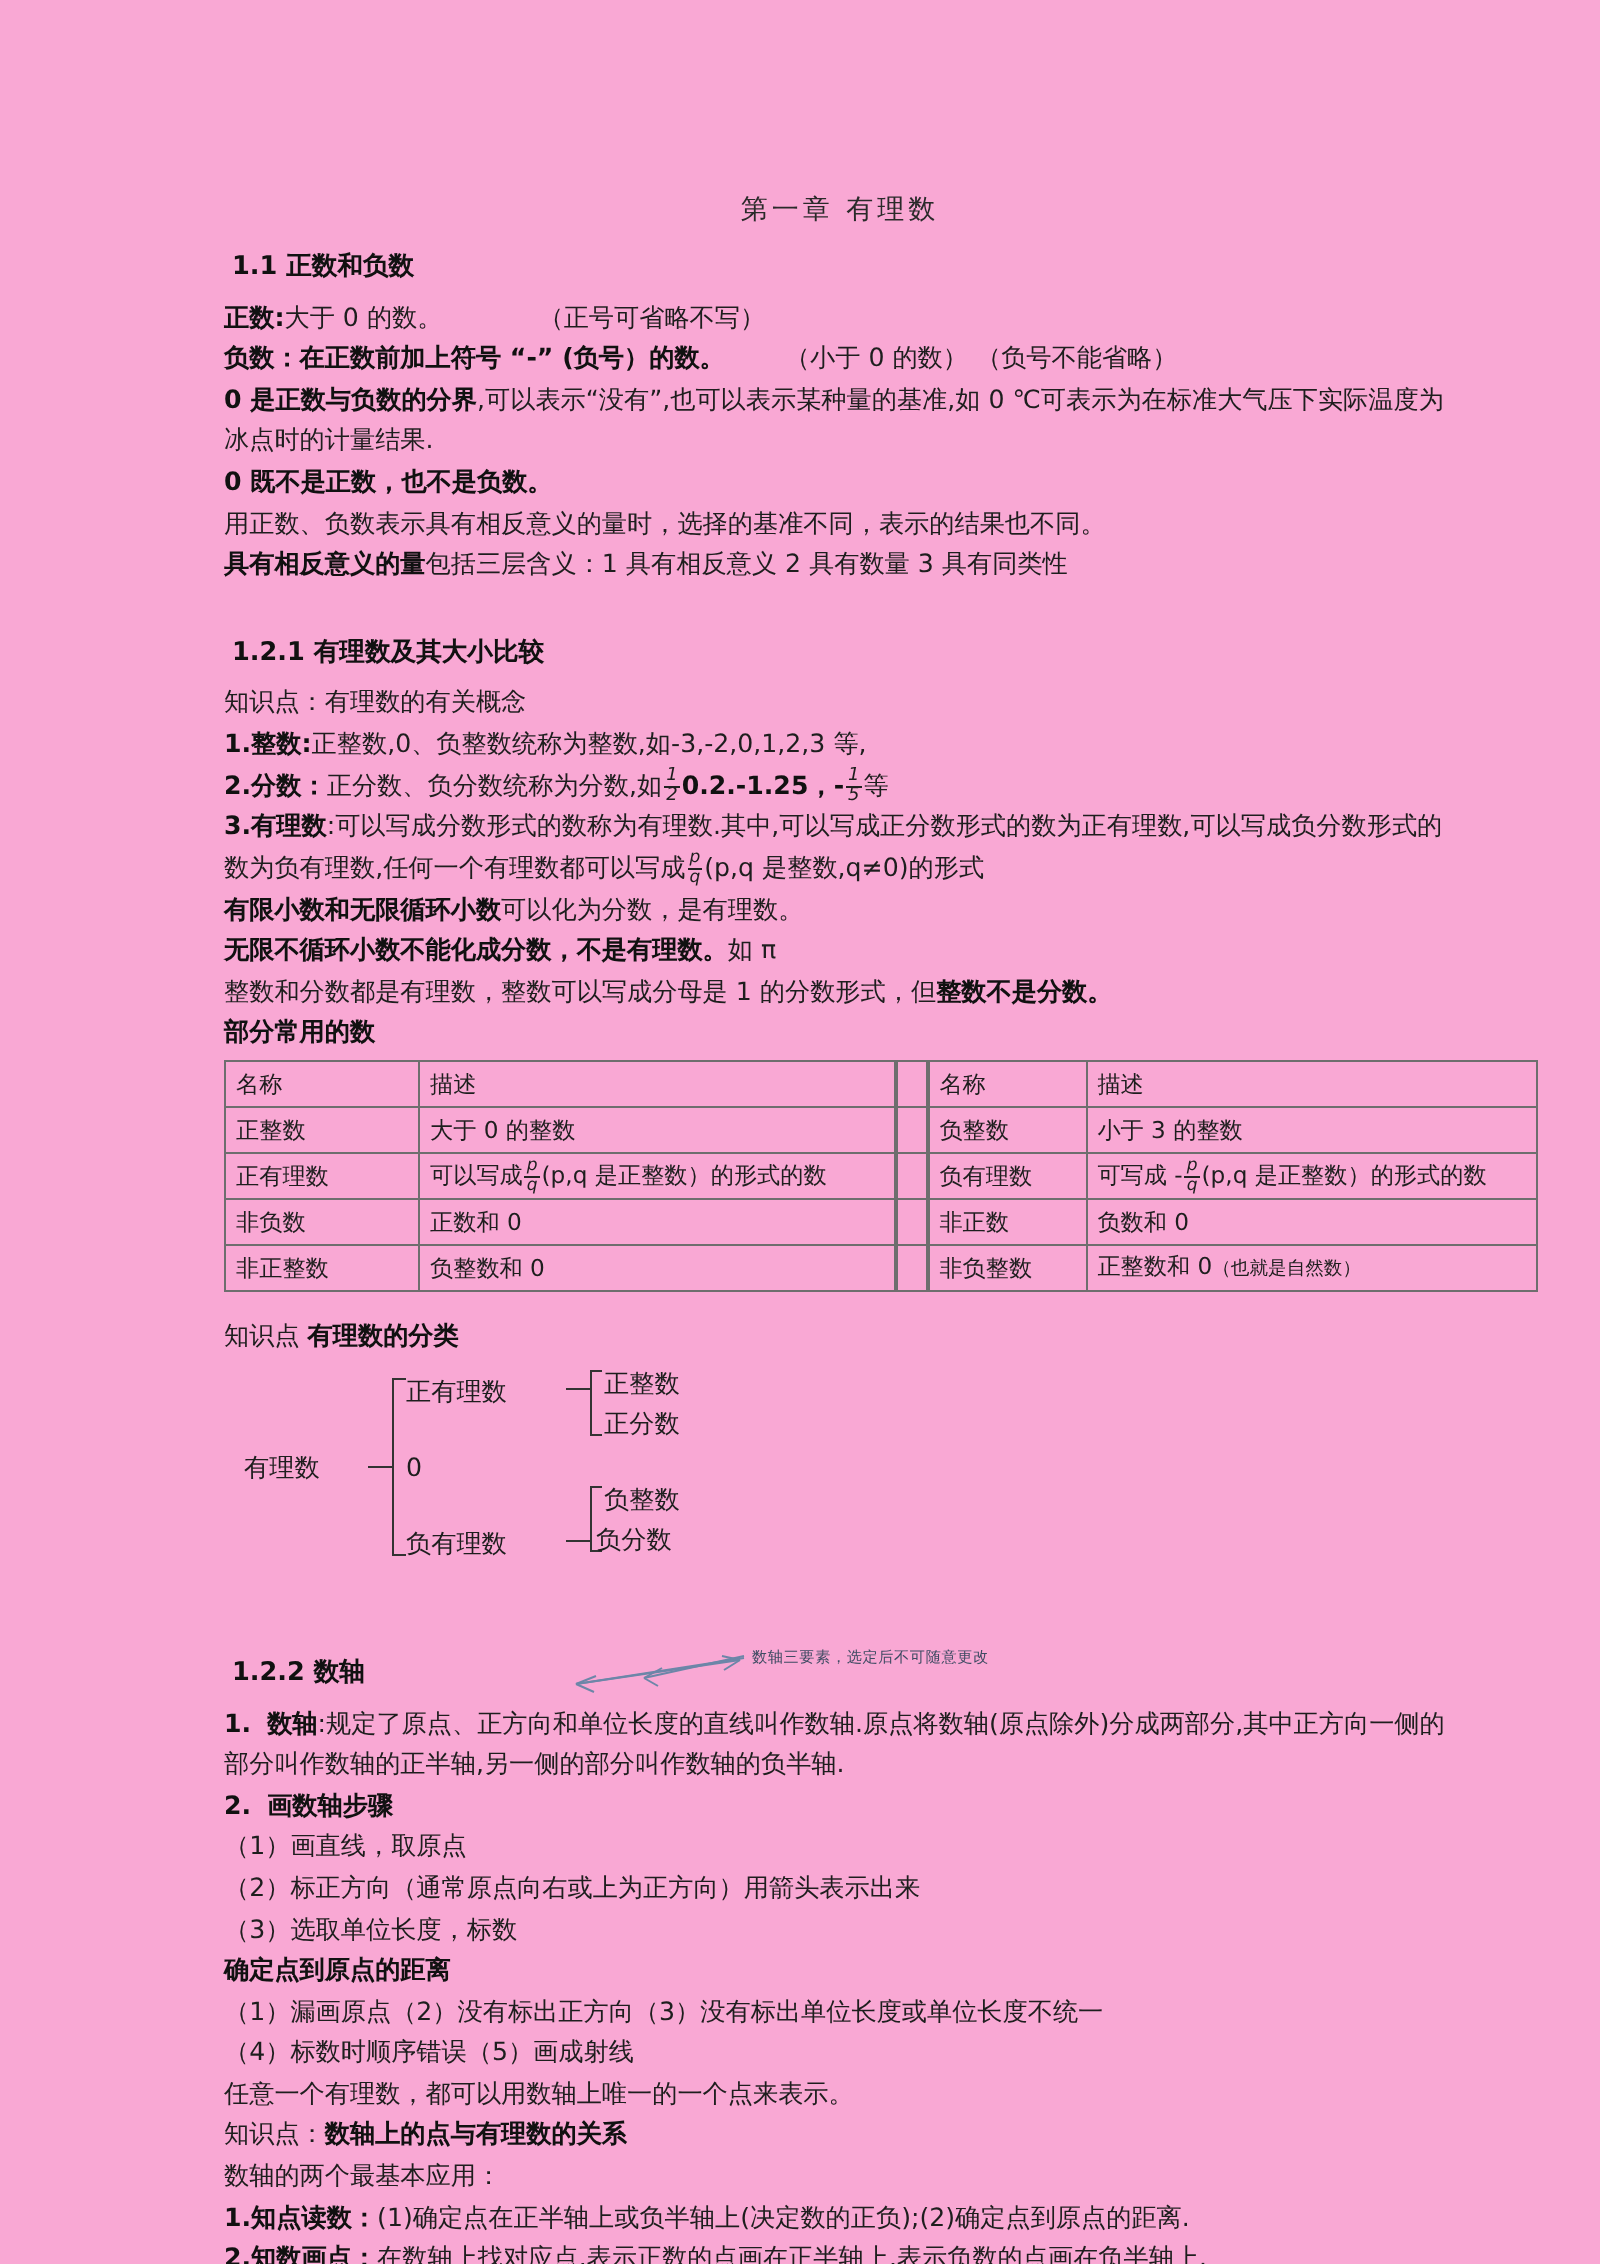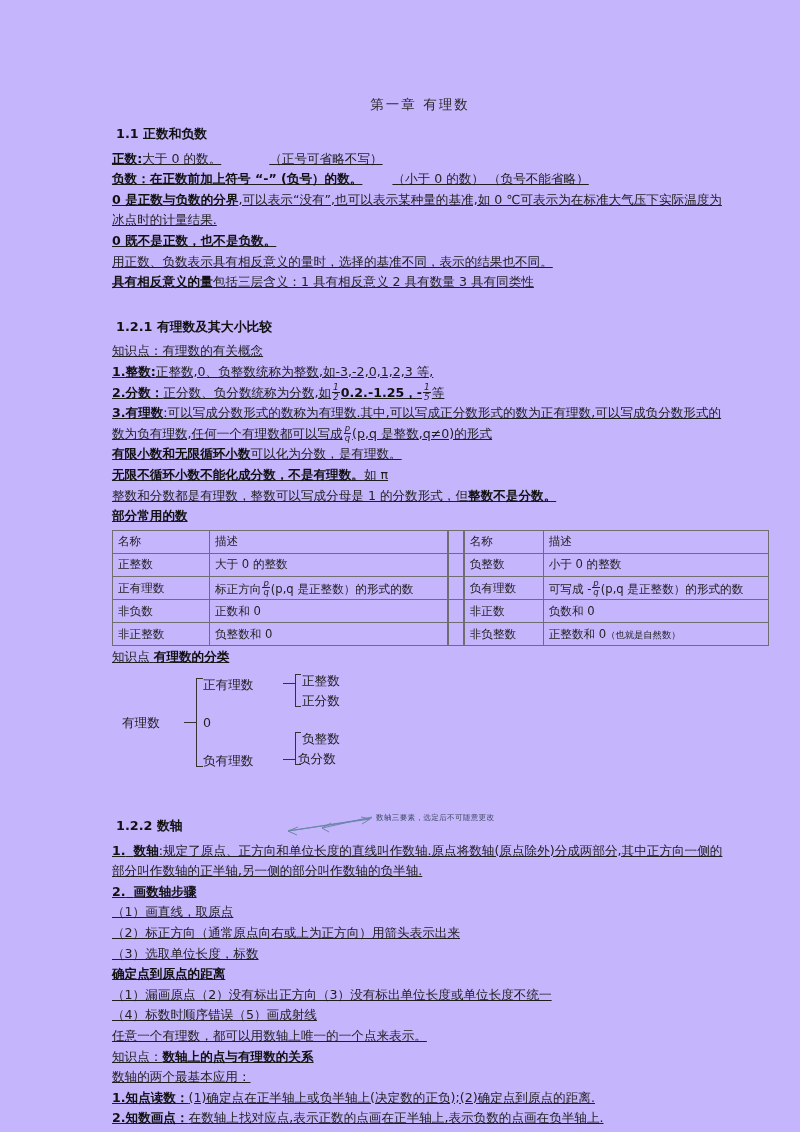--- a/index.html
+++ b/index.html
@@ -12,21 +12,21 @@
     height: 1132px;
     position: relative;
     font-family: "DejaVu Sans", "Liberation Sans", sans-serif;
     color: #1b1b1b;
     overflow: hidden;
   }
   .page {
     position: absolute;
     left: 0; top: 0;
     width: 800px; height: 1132px;
-    background: #c4b5fd;
+    background: #f9a8d4;
   }
   .content {
     position: absolute;
     left: 112px;
     top: 96px;
     width: 616px;
   }
   .doc-title {
     text-align: center;
     font-size: 13.5px;
@@ -34,21 +34,20 @@
     color: #2a2a2a;
     margin: 0 0 10px 0;
     font-weight: 400;
   }
   .ln {
     font-size: 12.6px;
     line-height: 20.6px;
     margin: 0;
     color: #1e1e1e;
     white-space: normal;
-    text-decoration: underline;
   }
   .b { font-weight: bold; color: #111; }
   .sec-head {
     font-size: 12.8px;
     font-weight: bold;
     line-height: 20.6px;
     margin: 4px;
     color: #111;
   }
   .spacer-md { height: 20px; }
@@ -209,21 +208,21 @@
             <tr>
           <td class="c1">名称</td>
           <td class="c2">描述</td>
         </tr>
         <tr>
           <td class="c1">正整数</td>
           <td class="c2">大于 0 的整数</td>
         </tr>
         <tr>
           <td class="c1">正有理数</td>
-          <td class="c2 small"><span>标正方向</span><span class="frac up"><span class="num">p</span><span class="den">q</span></span><span>(p,q 是正整数）的形式的数</span></td>
+          <td class="c2 small"><span>可以写成</span><span class="frac up"><span class="num">p</span><span class="den">q</span></span><span>(p,q 是正整数）的形式的数</span></td>
         </tr>
         <tr>
           <td class="c1">非负数</td>
           <td class="c2">正数和 0</td>
         </tr>
         <tr>
           <td class="c1">非正整数</td>
           <td class="c2">负整数和 0</td>
         </tr>
       </tbody>
@@ -250,39 +249,39 @@
         </table>
 
       <table class="dt tright">
         <tbody>
             <tr>
           <td class="c1">名称</td>
           <td class="c2">描述</td>
         </tr>
         <tr>
           <td class="c1">负整数</td>
-          <td class="c2">小于 0 的整数</td>
+          <td class="c2">小于 3 的整数</td>
         </tr>
         <tr>
           <td class="c1">负有理数</td>
           <td class="c2 small"><span>可写成 -</span><span class="frac up"><span class="num">p</span><span class="den">q</span></span><span>(p,q 是正整数）的形式的数</span></td>
         </tr>
         <tr>
           <td class="c1">非正数</td>
           <td class="c2">负数和 0</td>
         </tr>
         <tr>
           <td class="c1">非负整数</td>
           <td class="c2"><span>正整数和 0</span><span class="tiny">（也就是自然数）</span></td>
         </tr>
       </tbody>
         </table>
     </div>
 
-    <p class="ln" style="margin-top:1px">
+    <p class="ln" style="margin-top:12px">
       <span>知识点</span>&nbsp;<span class="b">有理数的分类</span>
     </p>
 
     <div class="cls-diagram">
 
       <div class="cd-label" style="left:10px; top:44px;">有理数</div>
 
       <div class="cd-rule" style="left:72px; top:52px; width:12px; height:1px;"></div>
 
       <div class="cd-rule" style="left:84px; top:8px; width:1px; height:88px;"></div>

